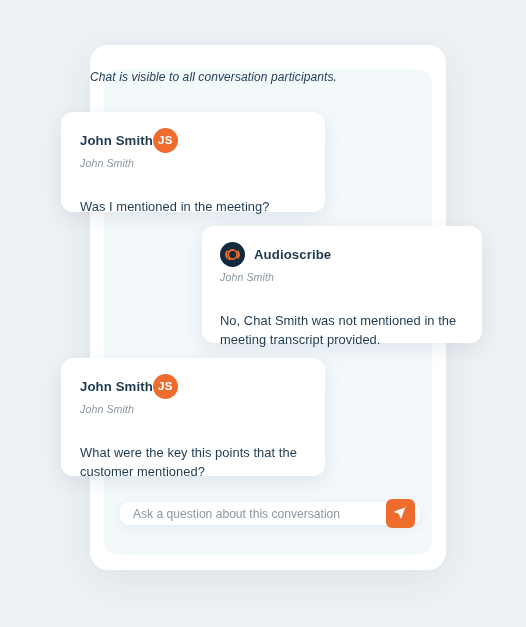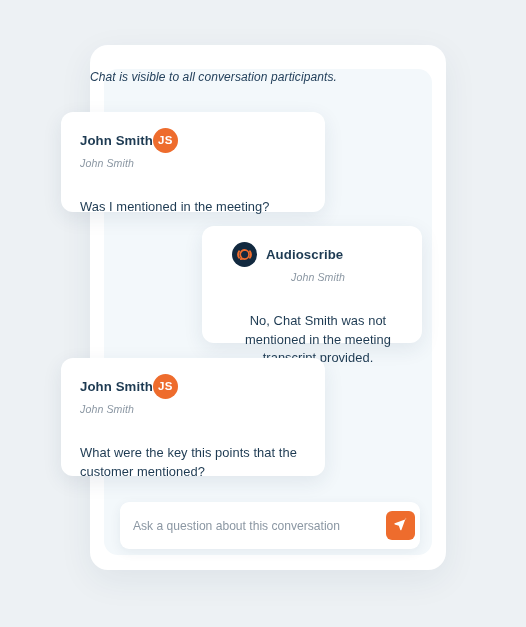--- a/index.html
+++ b/index.html
@@ -53,21 +53,21 @@
 
   
   .msg-card {
     position: absolute;
     background: #ffffff;
     border-radius: 12px;
     box-shadow: 0 6px 20px rgba(31, 59, 84, 0.09);
     box-sizing: border-box;
   }
   #msg-card-1 { left: 61px;  top: 112px; width: 264px; height: 100px; padding: 15px 18px 0 19px; }
-  #msg-card-2 { left: 202px; top: 226px; width: 220px; height: 117px; padding: 15px 18px 0 30px; text-align: center; }
+  #msg-card-2 { left: 202px; top: 226px; width: 280px; height: 117px; padding: 15px 18px 0 18px; }
   #msg-card-3 { left: 61px;  top: 358px; width: 264px; height: 118px; padding: 15px 18px 0 19px; }
 
   .msg-head {
     display: flex;
     align-items: center;
     height: 26px;
   }
 
   .sender-name {
     font-size: 13.2px;
@@ -119,21 +119,21 @@
     margin-top: 29px;
     letter-spacing: 0.05px;
   }
 
   
   #composer {
     position: absolute;
     left: 120px;
     top: 502px;
     width: 300px;
-    height: 47px;
+    height: 23px;
     background: #ffffff;
     border-radius: 9px;
     box-shadow: 0 3px 12px rgba(31, 59, 84, 0.07);
     display: flex;
     align-items: center;
     box-sizing: border-box;
     padding: 0 5px 0 0;
   }
 
   #composer-input {

